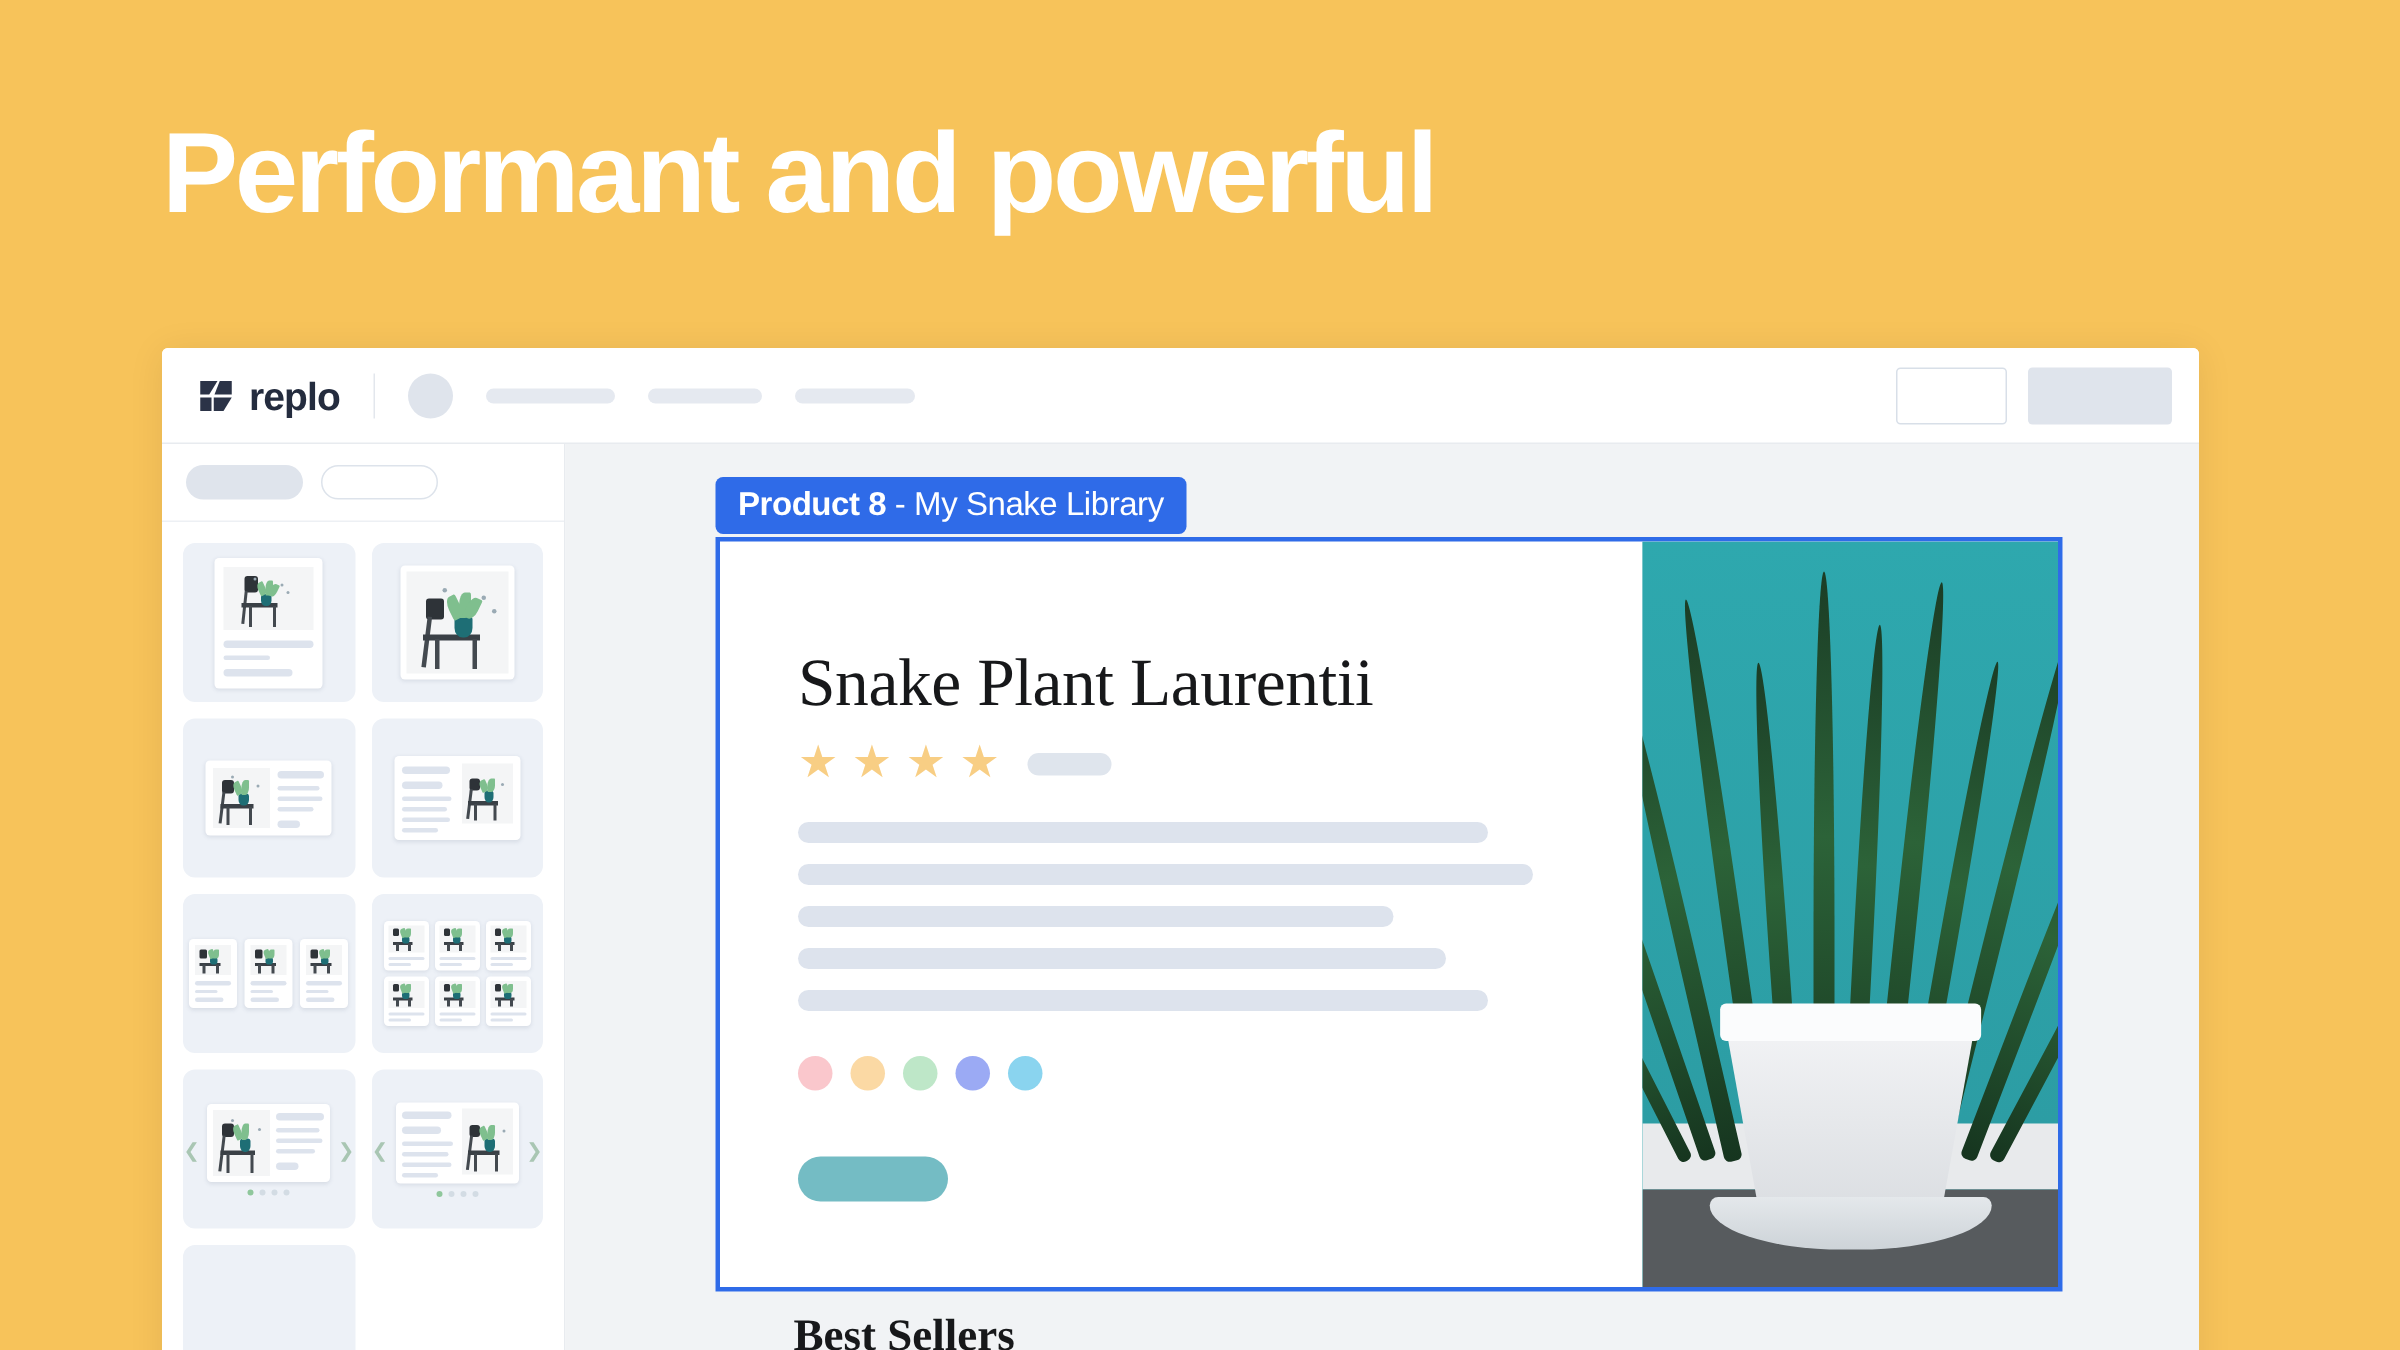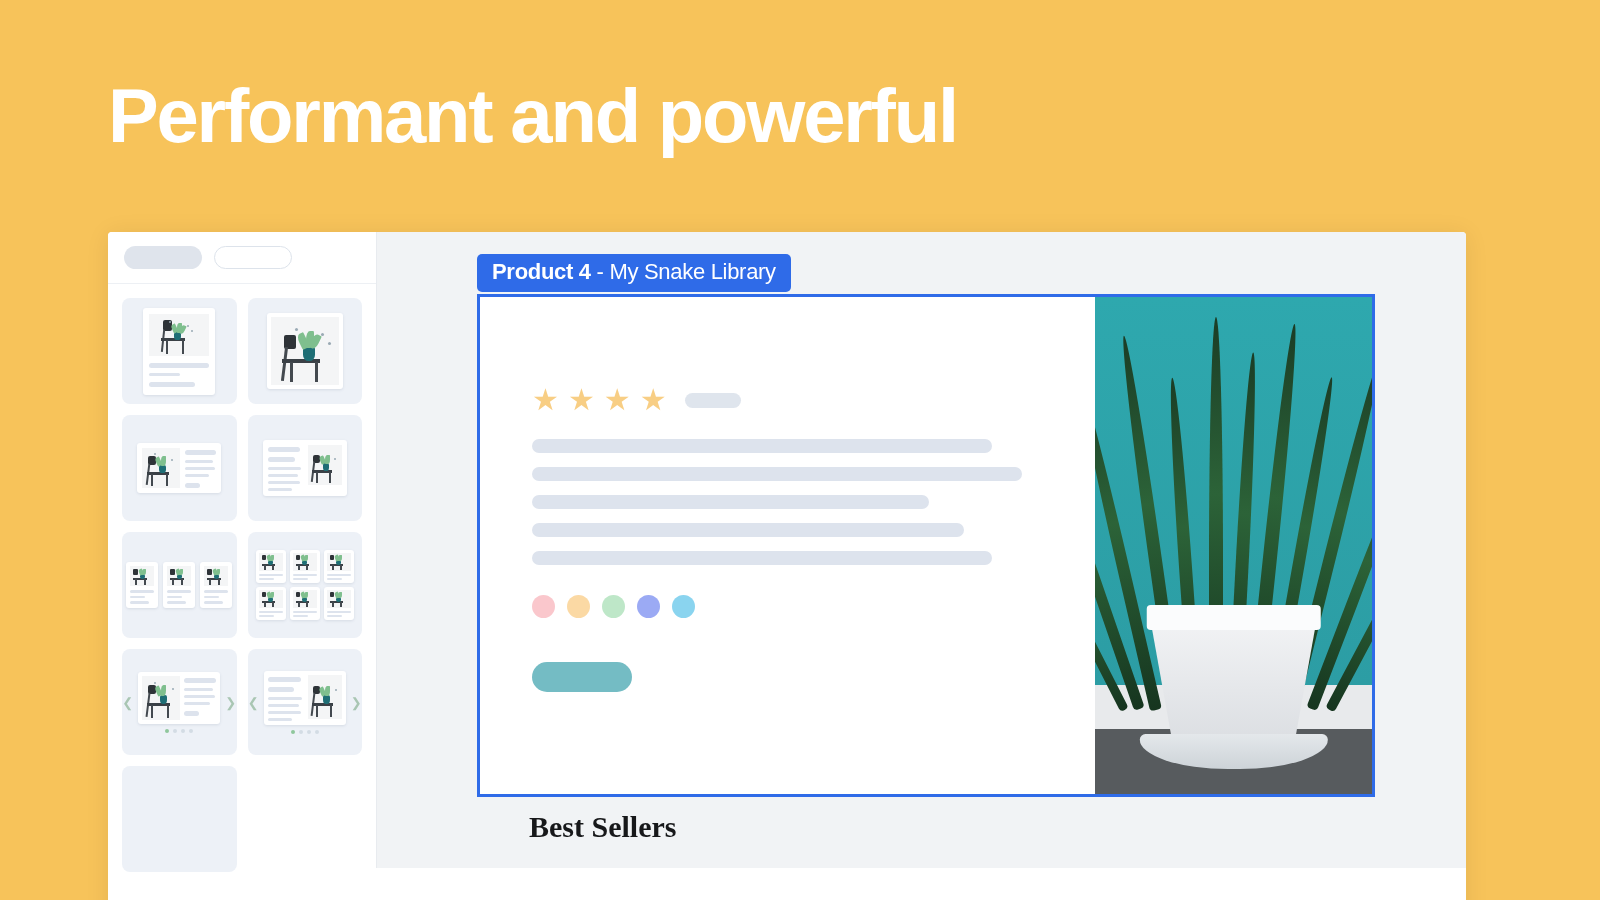--- a/index.html
+++ b/index.html
@@ -240,20 +240,45 @@
   .dot { width: 4px; height: 4px; border-radius: 50%; background: #D3DCE4; }
   .dot.on { background: #8FC79C; }
 </style>
 </head>
 <body>
 
 <div class="hero-heading">Performant and powerful</div>
 
 <div class="app-window">
 
+  <div class="topbar">
+    <div class="brand">
+      <div class="brand-mark">
+        <svg viewBox="0 0 24 24" width="24" height="24" aria-hidden="true">
+          <path d="M1.5 2 H13 L7.5 11 H1.5 Z" fill="#2B3347"></path>
+          <path d="M14.5 2 H22.5 V11 H11 Z" fill="#2B3347"></path>
+          <path d="M1.5 13 H9 V22 H1.5 Z" fill="#2B3347"></path>
+          <path d="M10.5 13 H22.5 L17 22 H10.5 Z" fill="#2B3347"></path>
+        </svg>
+      </div>
+      <div class="brand-name">replo</div>
+    </div>
+
+    <div class="topbar-divider"></div>
+
+    <div class="nav-avatar"></div>
+    <div class="nav-pill" style="width:86px"></div>
+    <div class="nav-pill" style="width:76px"></div>
+    <div class="nav-pill" style="width:80px"></div>
+
+    <div class="topbar-right">
+      <div class="btn-outline"></div>
+      <div class="btn-filled"></div>
+    </div>
+  </div>
 
   <div class="app-body">
 
     <div class="sidebar">
       <div class="sidebar-toolbar">
         <div class="chip-filled"></div>
         <div class="chip-outline"></div>
       </div>
 
       <div class="template-grid">
@@ -550,26 +575,27 @@
         </div>
 
         <div class="tpl-card"></div>
 
       </div>
     </div>
 
     <div class="canvas">
 
       <div class="sel-badge">
-        <b>Product 4</b><span> - My Snake Library</span>
+        <b>Product 8</b><span> - My Snake Library</span>
       </div>
 
       <div class="sel-frame">
 
         <div class="prod-info">
+          <div class="prod-title">Snake Plant Laurentii</div>
 
           <div class="rating-row">
             <span class="star">★</span>
             <span class="star">★</span>
             <span class="star">★</span>
             <span class="star">★</span>
             <div class="rating-pill"></div>
           </div>
 
           <div class="desc-lines">

